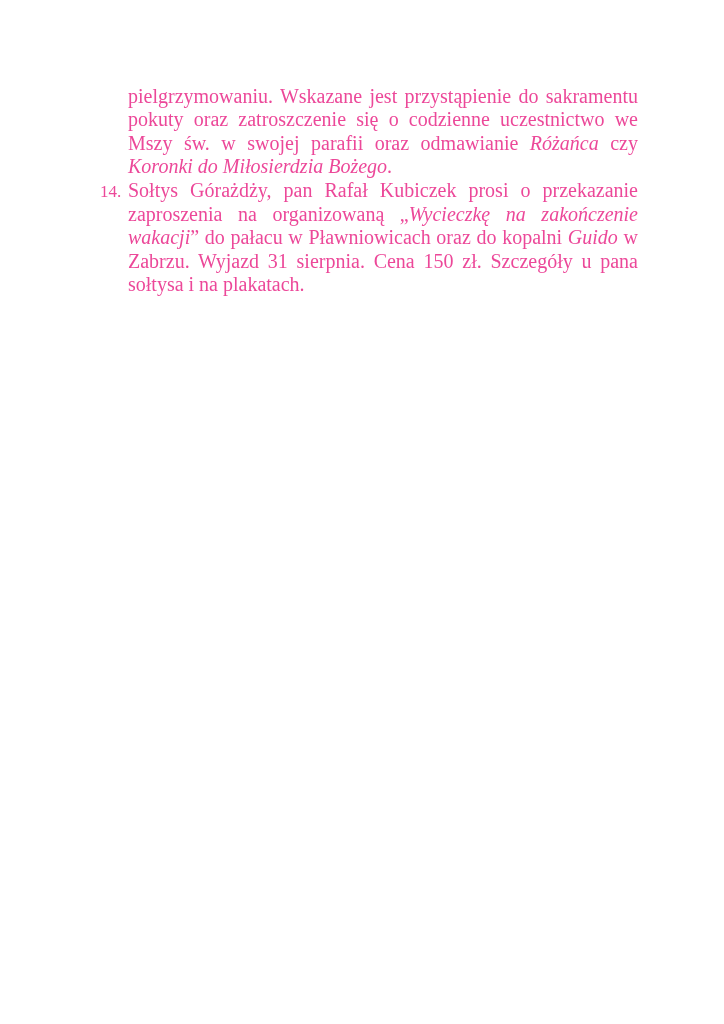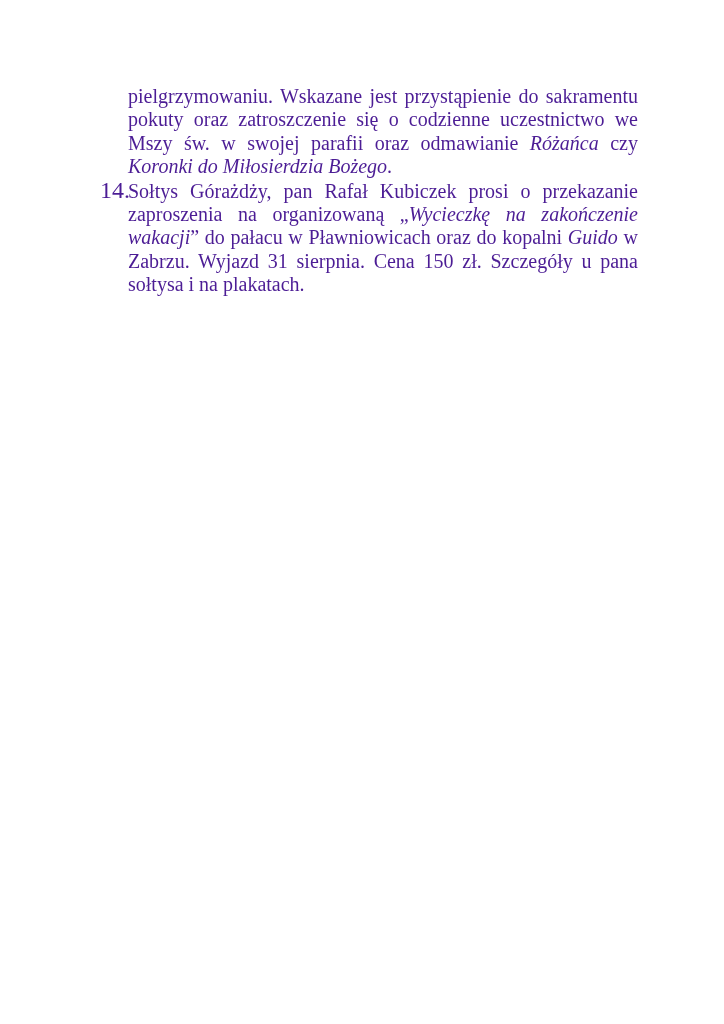--- a/index.html
+++ b/index.html
@@ -29,28 +29,28 @@
     margin: 0;
     padding-left: 28px;
   }
   p.item.numbered {
     text-indent: -28px;
   }
   .marker {
     display: inline-block;
     width: 28px;
     text-indent: 0;
-    font-size: 24px;
+    font-size: 17px;
     font-style: normal;
     vertical-align: baseline;
   }
   .seg-normal { font-style: normal; }
   .seg-italic { font-style: italic; }
 </style>
 </head>
 <body>
 
 <div class="page">
-  <div class="text-block" id="announcement-list" style="color: #4c1d95;">
+  <div class="text-block" id="announcement-list" style="color: #ec4899;">
       <p class="item"><span class="seg-normal">pielgrzymowaniu. Wskazane jest przystąpienie do sakramentu pokuty oraz zatroszczenie się o codzienne uczestnictwo we Mszy św. w swojej parafii  oraz odmawianie </span><em class="seg-italic">Różańca</em><span class="seg-normal"> czy </span><em class="seg-italic">Koronki do Miłosierdzia Bożego</em><span class="seg-normal">.</span></p>
       <p class="item numbered"><span class="marker">14.</span><span class="seg-normal">Sołtys Górażdży, pan Rafał Kubiczek prosi o przekazanie zaproszenia na organizowaną „</span><em class="seg-italic">Wycieczkę na zakończenie wakacji</em><span class="seg-normal">” do pałacu w Pławniowicach oraz do kopalni </span><em class="seg-italic">Guido</em><span class="seg-normal"> w Zabrzu. Wyjazd 31 sierpnia. Cena 150 zł. Szczegóły u pana sołtysa i na plakatach.</span></p>
     </div>
 </div>
 
 </body></html>

